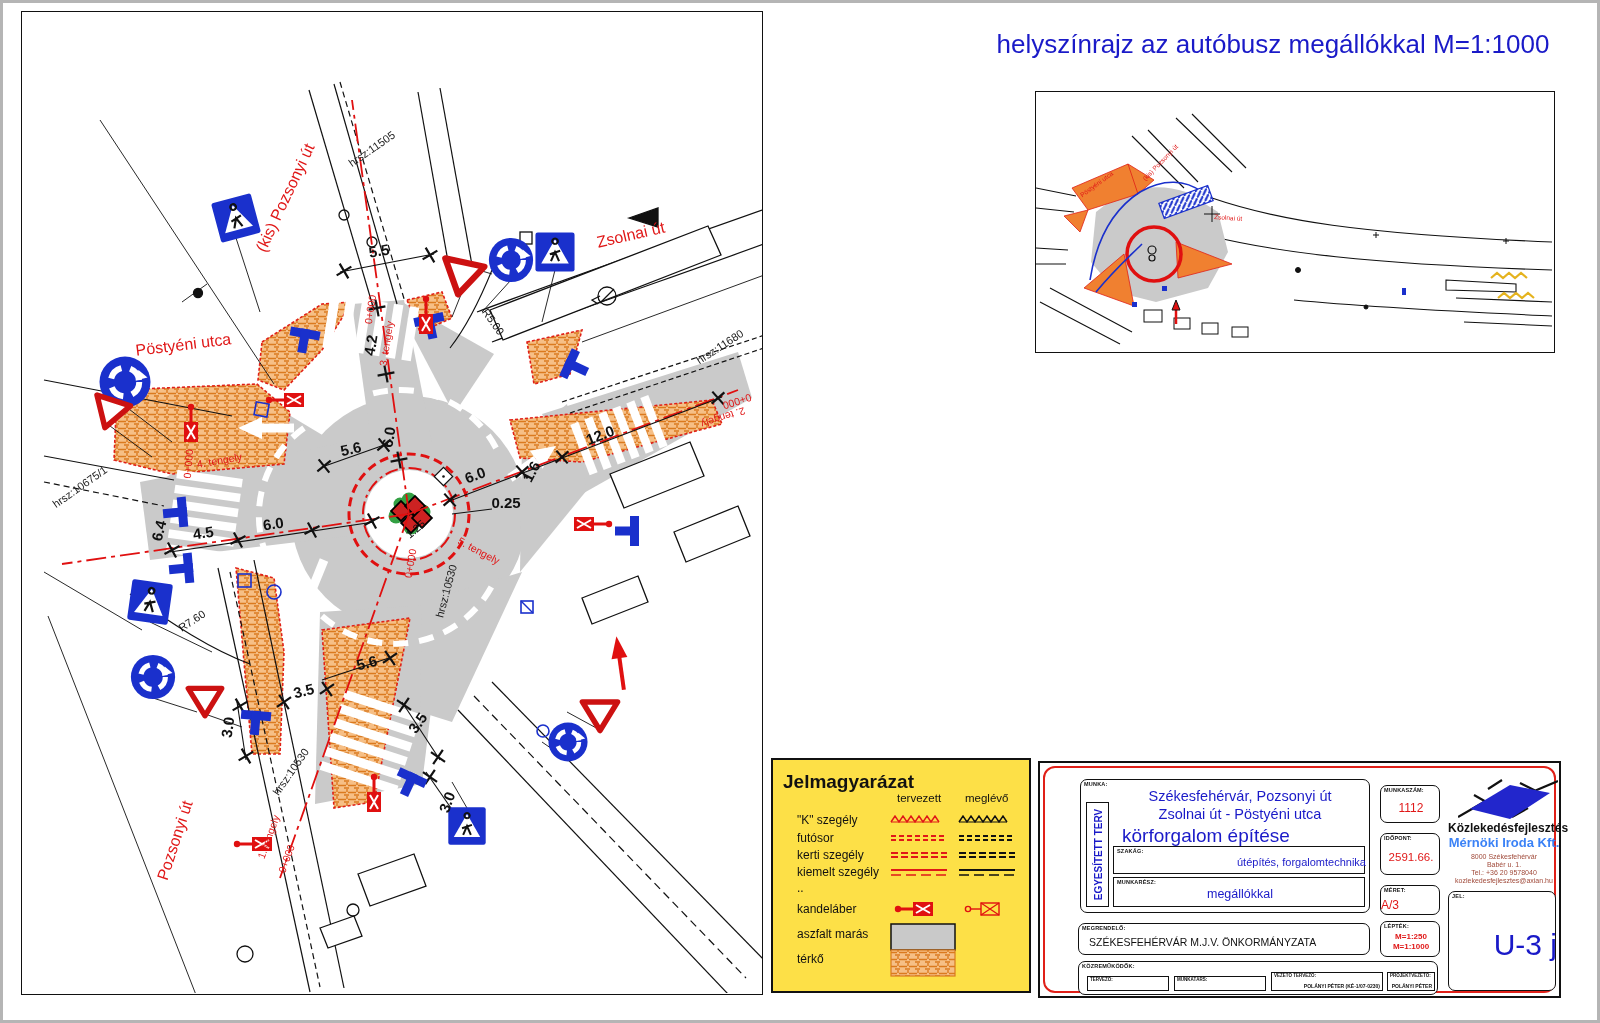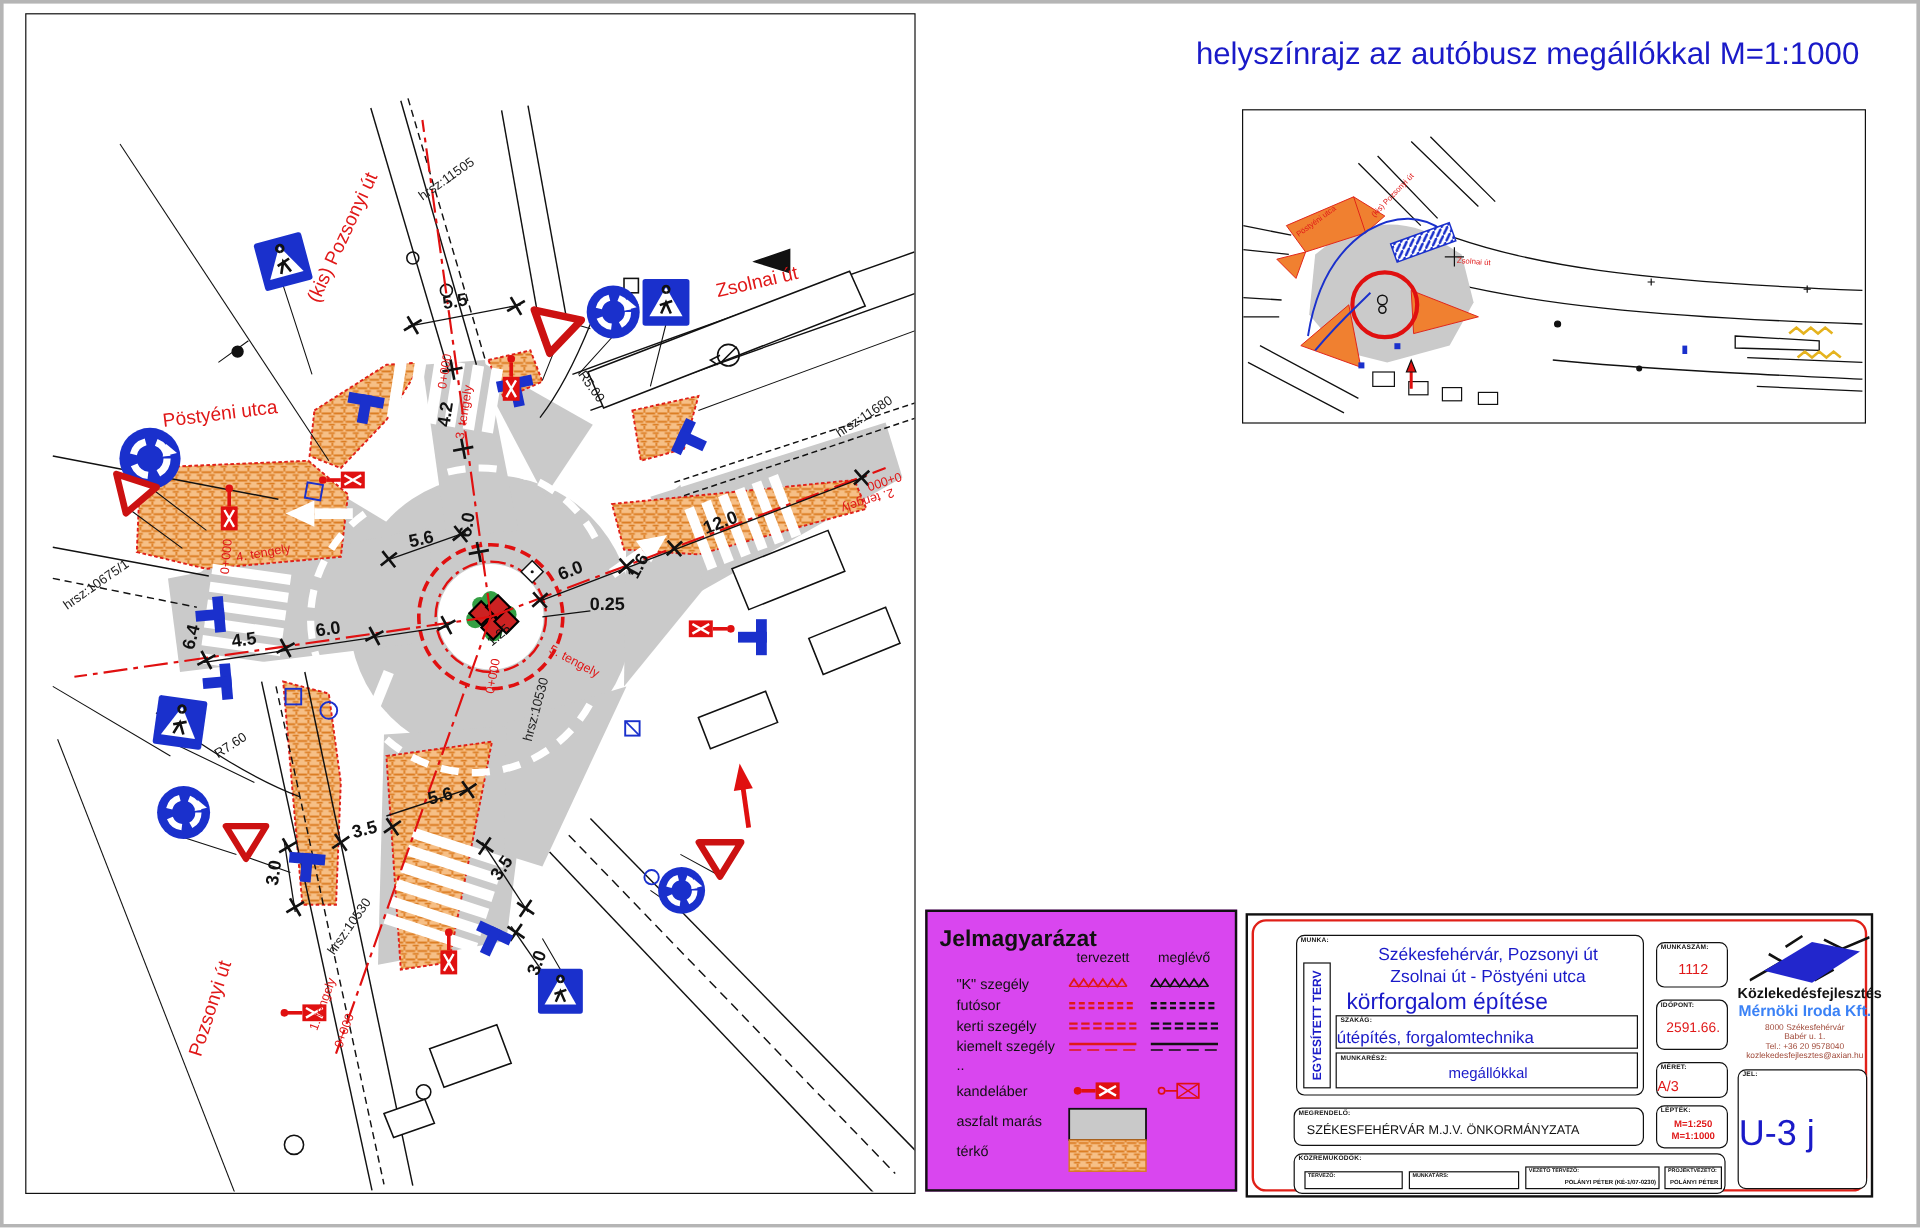--- a/index.html
+++ b/index.html
@@ -399,21 +399,21 @@
         <path d="M462,206 l6,-5 l6,5 l6,-5 l6,5 l6,-5 l6,5" stroke="#e5b31e" stroke-width="2.2" fill="none"></path>
       </g>
       <g text-anchor="middle" fill="#e01818" font-size="6.5">
         <text transform="translate(126,72) rotate(-46)">(kis) Pozsonyi út</text>
         <text transform="translate(62,94) rotate(-36)">Pöstyéni utca</text>
         <text transform="translate(192,128) rotate(4)">Zsolnai út</text>
       </g>
     </svg>
   </div>
 
-  <div class="abs" style="left:768px;top:755px;width:260px;height:235px;border:2px solid #111;background:#d946ef;box-sizing:border-box;">
+  <div class="abs" style="left:768px;top:755px;width:260px;height:235px;border:2px solid #111;background:#fde047;box-sizing:border-box;">
     <svg width="256" height="231" viewBox="0 0 256 231">
       <text x="10" y="28" font-size="19" font-weight="bold" fill="#111">Jelmagyarázat</text>
       <text x="124" y="42" font-size="11.5" fill="#111">tervezett</text>
       <text x="192" y="42" font-size="11.5" fill="#111">meglévő</text>
 
       <text x="24" y="64" font-size="12" fill="#111">"K" szegély</text>
       <text x="24" y="82" font-size="12" fill="#111">futósor</text>
       <text x="24" y="99" font-size="12" fill="#111">kerti szegély</text>
       <text x="24" y="116" font-size="12" fill="#111">kiemelt szegély</text>
       <text x="24" y="132" font-size="12" fill="#111">..</text>
@@ -454,21 +454,21 @@
     <div class="tb tb-box" style="left:40px;top:16px;width:290px;height:134px;">
       <span class="tb-label">MUNKA:</span>
       <div class="tb" style="left:5px;top:22px;width:23px;height:105px;border:1.5px solid #111;">
         <div style="position:absolute;left:-41px;top:46px;width:105px;transform:rotate(-90deg);font-size:10px;font-weight:bold;color:#1a1ac8;text-align:center;white-space:nowrap;">EGYESÍTETT TERV</div>
       </div>
       <div class="tb tb-blue" style="left:32px;top:8px;width:254px;text-align:center;font-size:14.5px;white-space:nowrap;">Székesfehérvár, Pozsonyi út</div>
       <div class="tb tb-blue" style="left:32px;top:26px;width:254px;text-align:center;font-size:14.5px;white-space:nowrap;">Zsolnai út - Pöstyéni utca</div>
       <div class="tb tb-blue" style="left:41px;top:45px;width:254px;text-align:left;font-size:19px;white-space:nowrap;">körforgalom építése</div>
       <div class="tb" style="left:32px;top:66px;width:252px;height:28px;border:1.5px solid #111;">
         <span class="tb-label">SZAKÁG:</span>
-        <div class="tb tb-blue" style="left:0;top:9px;width:252px;text-align:left;font-size:14px;">útépítés, forgalomtechnika</div>
+        <div class="tb tb-blue" style="left:0;top:9px;width:252px;text-align:right;font-size:11px;">útépítés, forgalomtechnika</div>
       </div>
       <div class="tb" style="left:32px;top:97px;width:252px;height:30px;border:1.5px solid #111;">
         <span class="tb-label">MUNKARÉSZ:</span>
         <div class="tb tb-blue" style="left:0;top:9px;width:252px;text-align:center;font-size:12.5px;">megállókkal</div>
       </div>
     </div>
 
     <div class="tb tb-box" style="left:38px;top:160px;width:292px;height:32px;">
       <span class="tb-label">MEGRENDELŐ:</span>
       <div class="tb" style="left:10px;top:12px;font-size:10.5px;color:#111;white-space:nowrap;">SZÉKESFEHÉRVÁR M.J.V. ÖNKORMÁNYZATA</div>
@@ -518,17 +518,17 @@
     </svg>
     <div class="tb" style="left:408px;top:58px;width:112px;text-align:center;font-size:12px;font-weight:bold;color:#111;white-space:nowrap;">Közlekedésfejlesztés</div>
     <div class="tb" style="left:408px;top:72px;width:112px;text-align:center;font-size:13px;font-weight:bold;color:#3b82f6;">Mérnöki Iroda Kft.</div>
     <div class="tb" style="left:408px;top:90px;width:112px;text-align:center;font-size:7px;color:#a04a3a;">8000 Székesfehérvár</div>
     <div class="tb" style="left:408px;top:98px;width:112px;text-align:center;font-size:7px;color:#a04a3a;">Babér u. 1.</div>
     <div class="tb" style="left:408px;top:106px;width:112px;text-align:center;font-size:7px;color:#a04a3a;">Tel.: +36 20 9578040</div>
     <div class="tb" style="left:408px;top:114px;width:112px;text-align:center;font-size:7px;color:#a04a3a;">kozlekedesfejlesztes@axian.hu</div>
 
     <div class="tb tb-box" style="left:408px;top:128px;width:108px;height:100px;">
       <span class="tb-label">JEL:</span>
-      <div class="tb tb-blue" style="left:0;top:36px;width:108px;text-align:left;font-size:30px;">U-3 j</div>
+      <div class="tb tb-blue" style="left:0;top:36px;width:108px;text-align:right;font-size:30px;">U-3 j</div>
     </div>
   </div>
 
 </div>
 
 </body></html>

